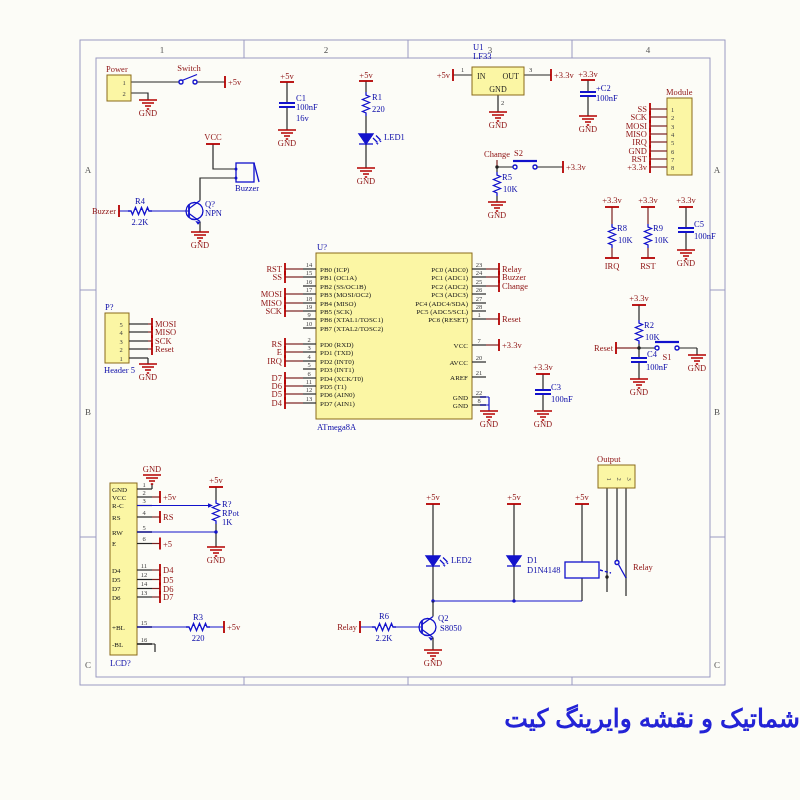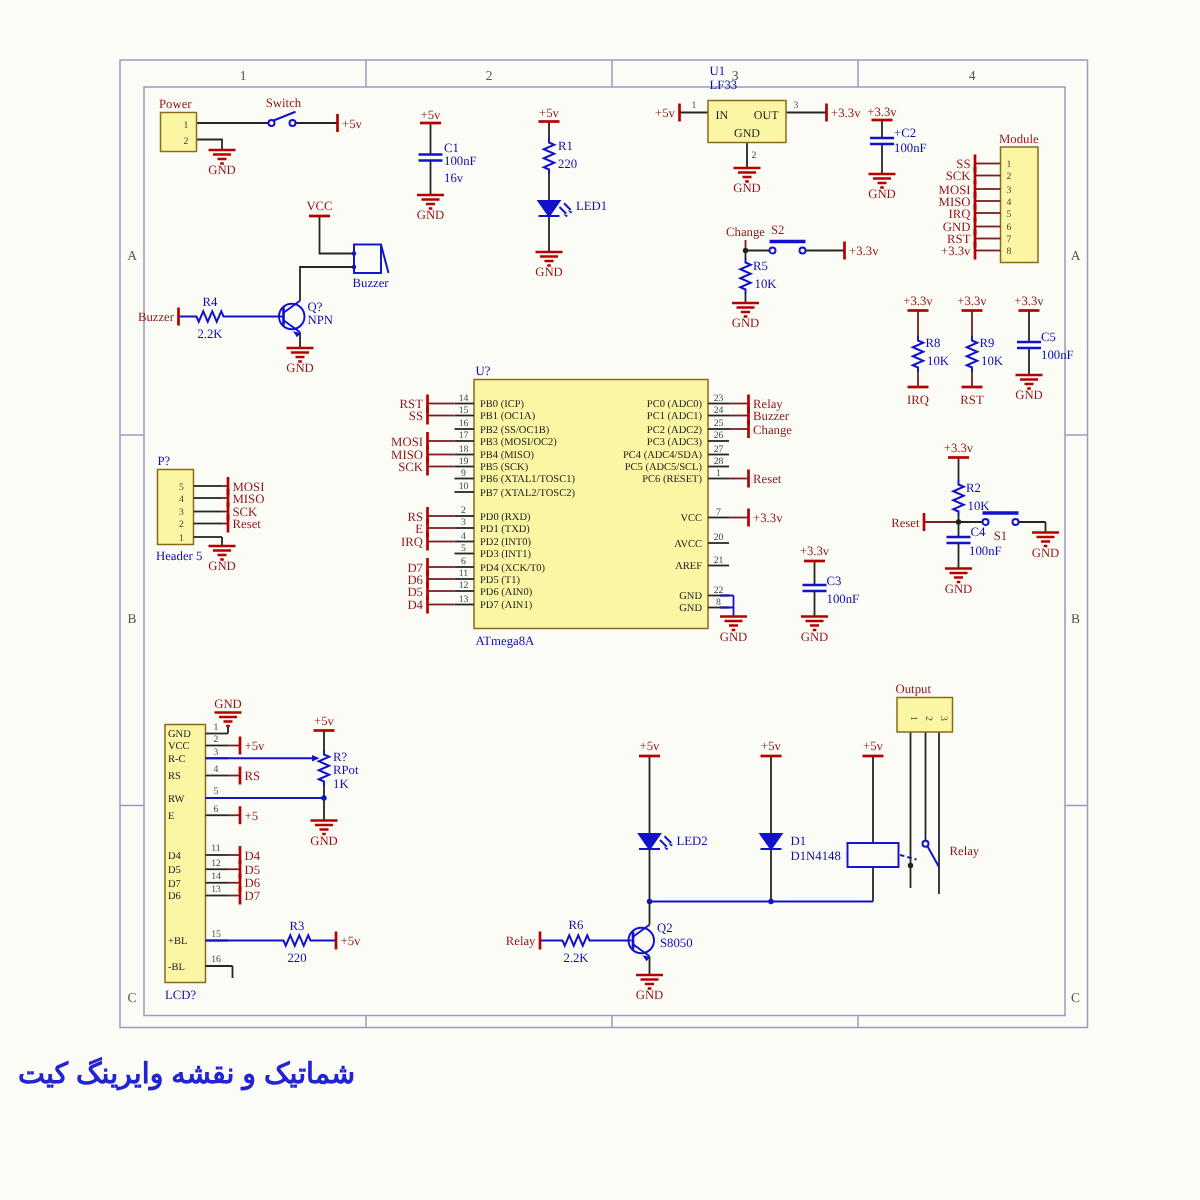--- a/index.html
+++ b/index.html
@@ -16,22 +16,22 @@
   .wk{stroke:#262626;stroke-width:1.2;fill:none;}
   .wb{stroke:#1212cc;stroke-width:1.2;fill:none;}
   .wm{stroke:#7a1f1f;stroke-width:1.2;fill:none;}
   .co{stroke:#1212cc;stroke-width:1.3;fill:none;}
   .box{fill:#fbf6a4;stroke:#8a6a1a;stroke-width:1;}
   .frame{stroke:#9a9ac2;stroke-width:1;fill:none;}
   .sym{color:#b40000;}
   .cb{color:#1212cc;}
   .jd{fill:#222;}
   .jb{fill:#1212cc;}
-  .caption{position:absolute;left:12px;right:0;top:704px;text-align:left;direction:rtl;
-    font-family:"Liberation Sans",sans-serif;font-weight:bold;font-size:19px;color:#2323d6;}
+  .caption{position:absolute;left:0;right:0;top:704px;text-align:right;direction:rtl;
+    font-family:"Liberation Sans",sans-serif;font-weight:bold;font-size:25px;color:#2323d6;}
 </style>
 </head>
 <body>
 
 <svg width="800" height="700" viewBox="0 0 800 700">
 <defs>
   <g id="gnd" stroke="currentColor" stroke-width="1.6" fill="none">
         <path d="M-9,0 H9 M-6,3 H6 M-3,6 H3 M-1.2,9 H1.2"></path>
       </g>
   <g id="flagH" stroke="currentColor" stroke-width="1.8">

